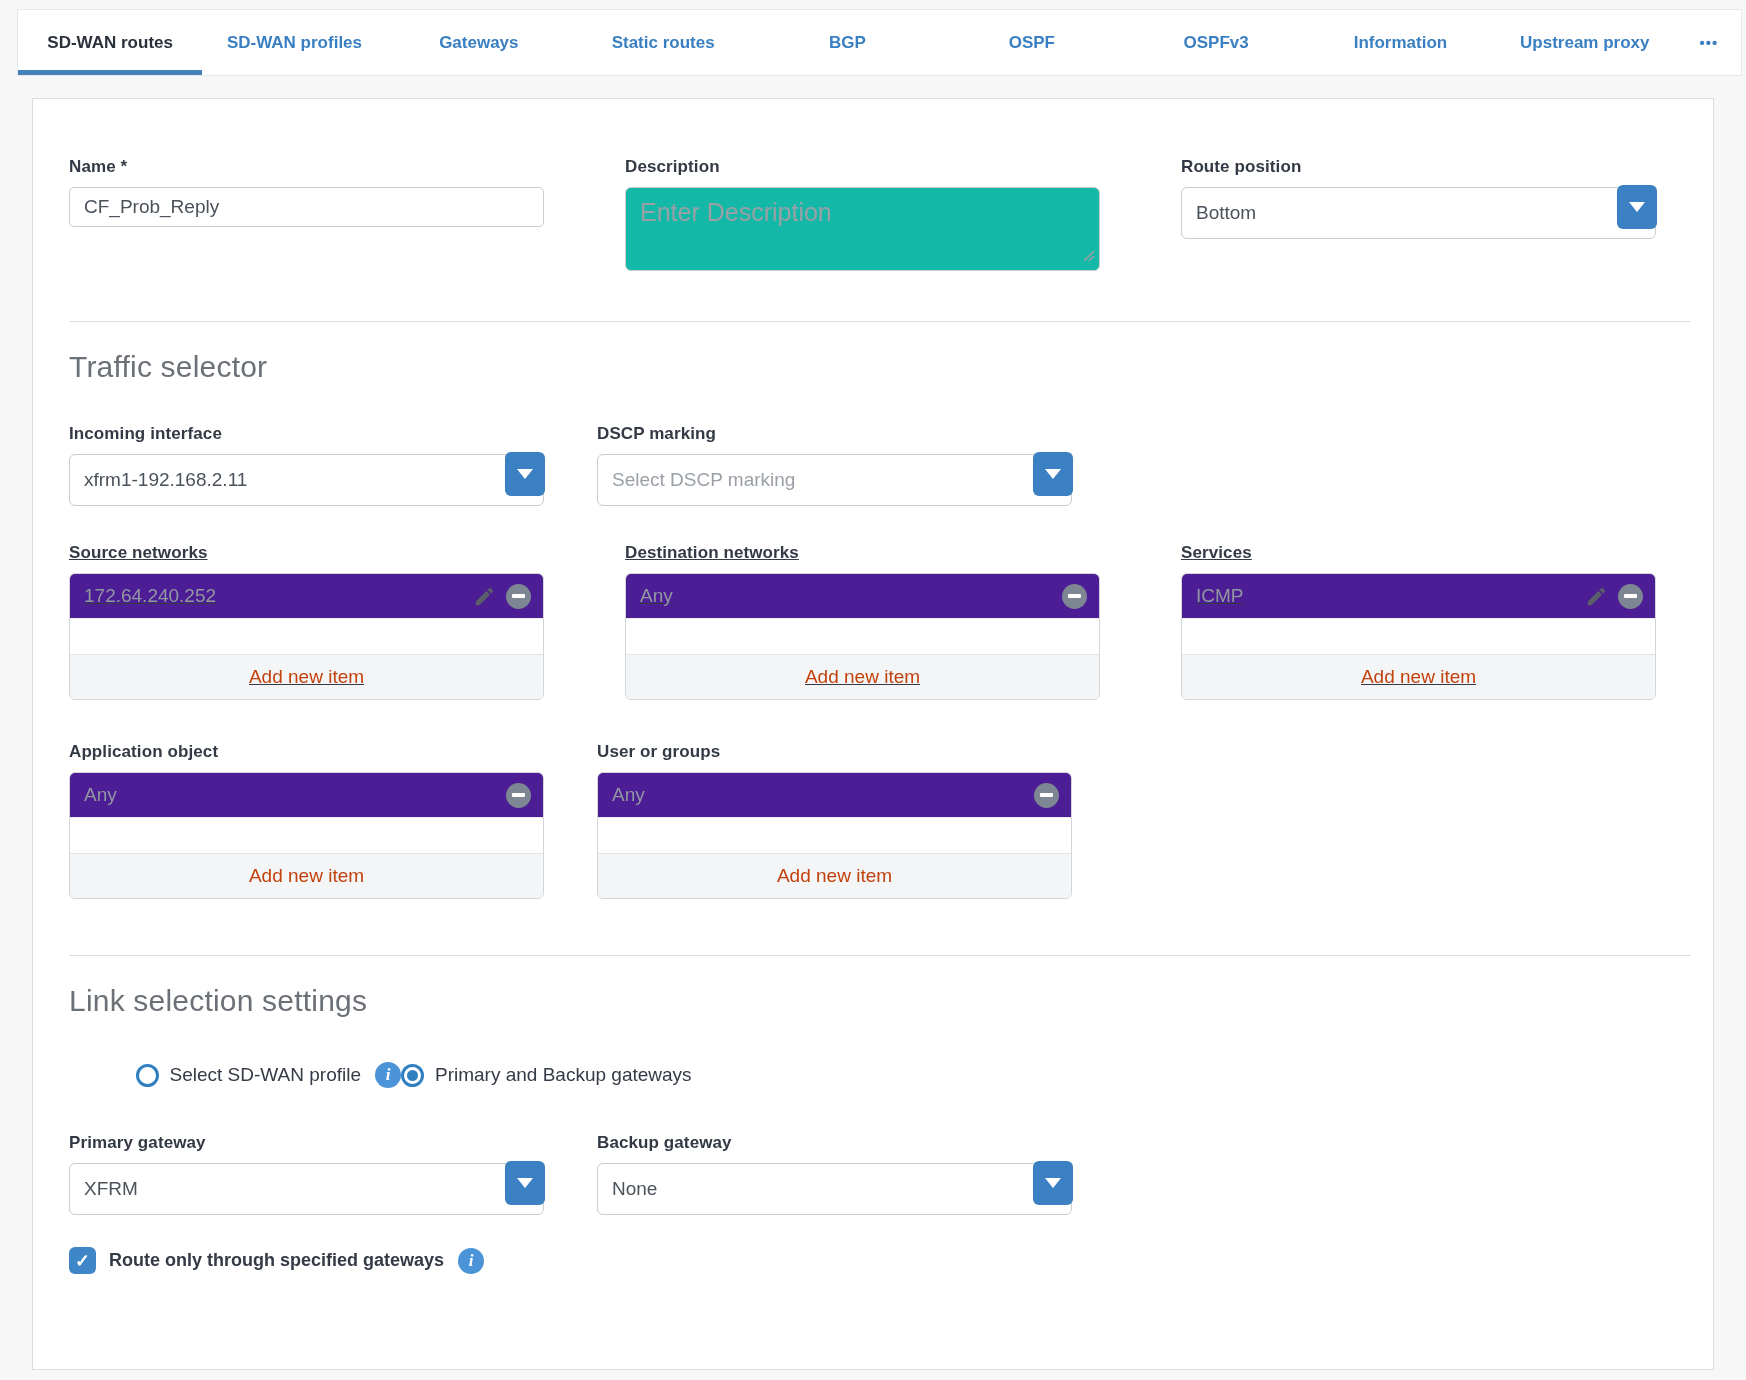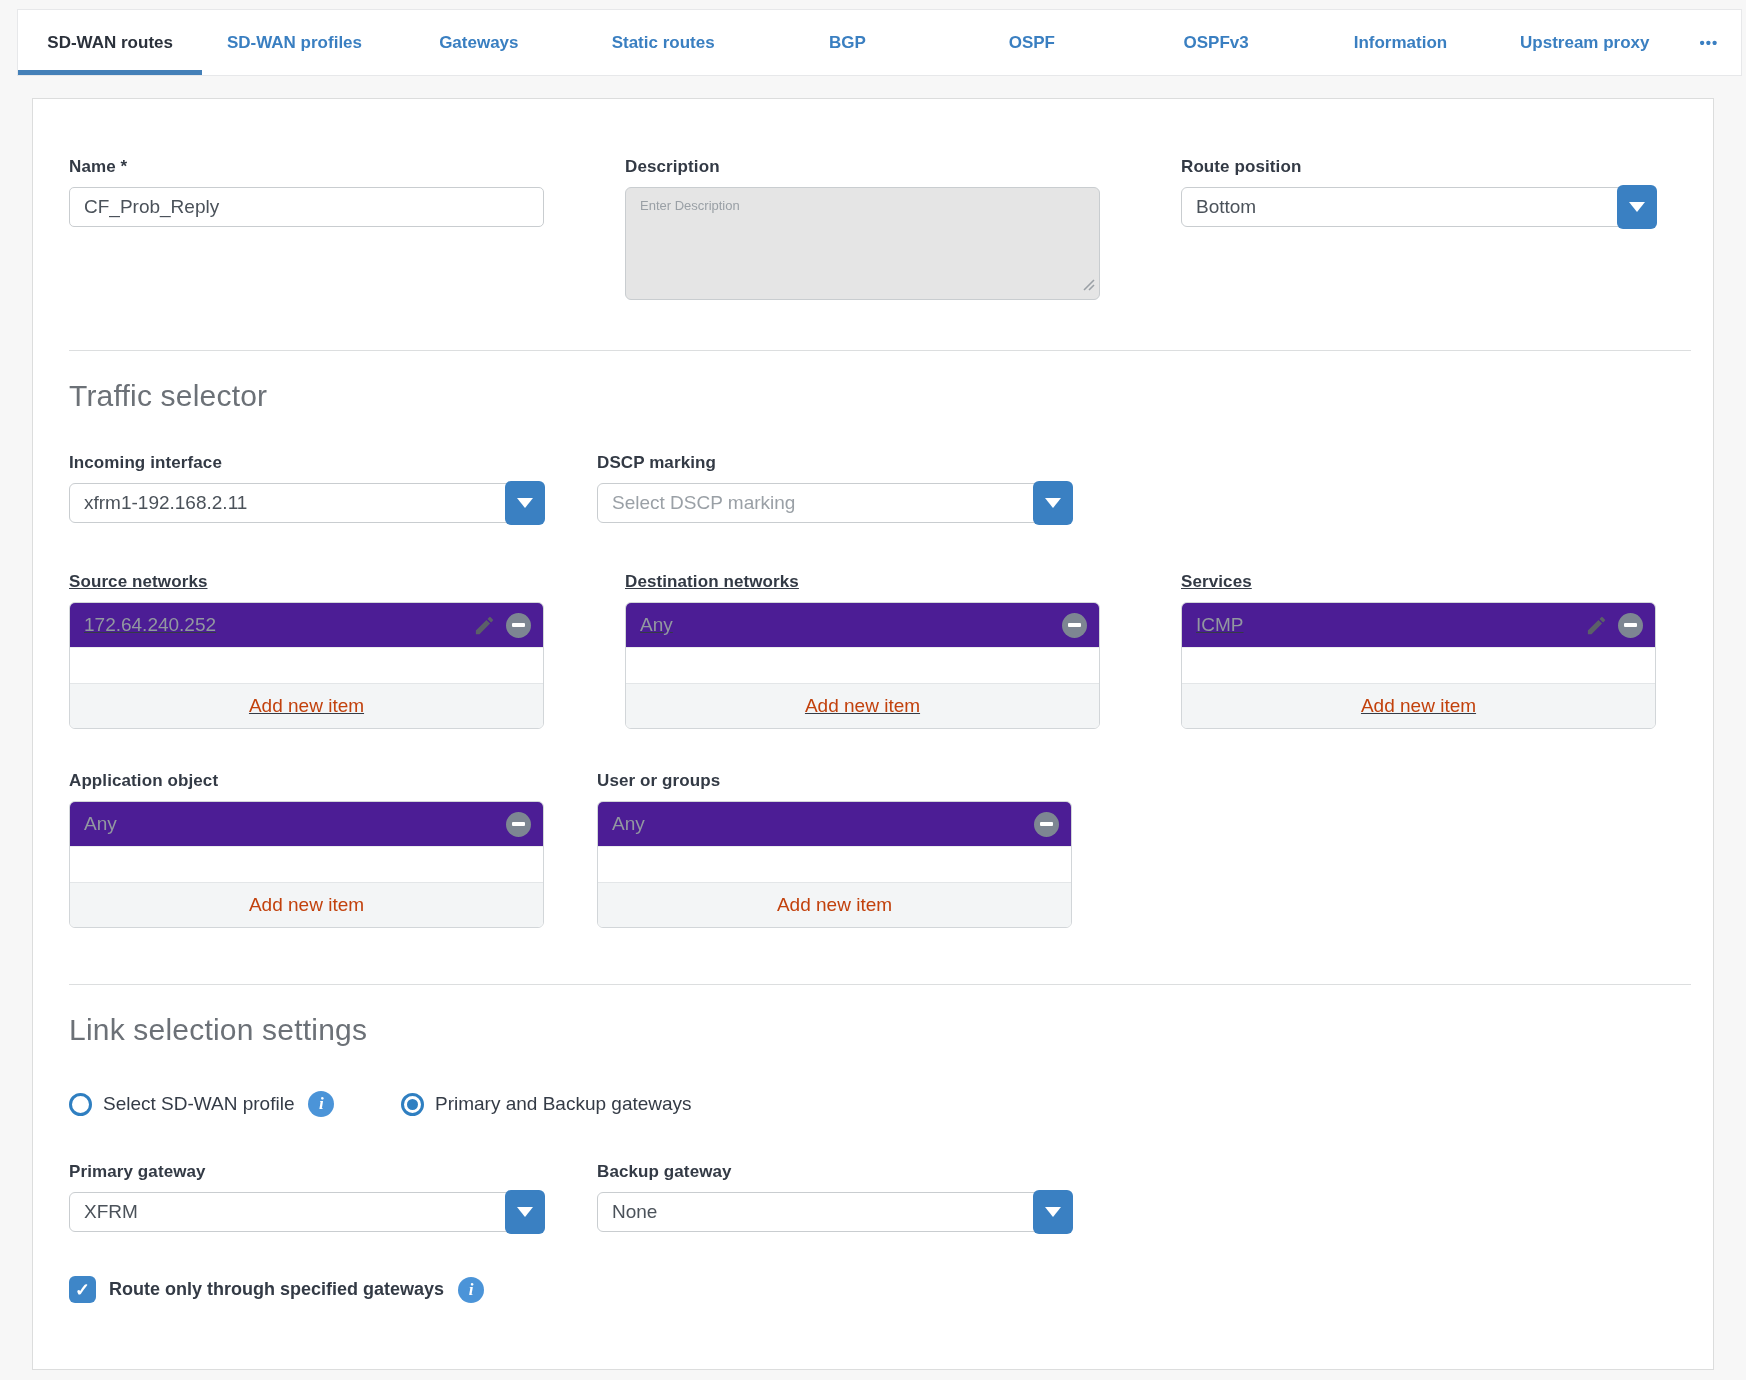--- a/index.html
+++ b/index.html
@@ -74,35 +74,35 @@
     width:475px; height:40px;
     border:1px solid #c9cdd0; border-radius:5px;
     padding:0 14px;
     font-size:19px; color:#4b525a;
     font-family:"Liberation Sans", sans-serif;
     outline:none; background:#fff;
   }
 
   .textarea-wrap { position:relative; width:475px; }
   .desc-textarea {
-    width:475px; height:113px;
+    width:475px; height:84px;
     border:1px solid #c9cdd0; border-radius:6px;
     padding:10px 14px;
-    font-size:13px; color:#4b525a;
+    font-size:25px; color:#4b525a;
     font-family:"Liberation Sans", sans-serif;
-    resize:none; outline:none; background:#e5e5e5;
+    resize:none; outline:none; background:#14b8a6;
   }
   .desc-textarea::placeholder { color:#9aa0a6; }
   .text-input::placeholder { color:#9aa0a6; }
   .resize-handle { position:absolute; right:5px; bottom:9px; pointer-events:none; }
 
   
   .select-wrap { position:relative; width:475px; height:40px; }
   .select-box {
-    width:475px; height:40px;
+    width:475px; height:52px;
     border:1px solid #c9cdd0; border-radius:6px;
     background:#fff;
     display:flex; align-items:center;
     padding:0 52px 0 14px;
     font-size:19px; color:#4b525a;
     cursor:pointer;
     white-space:nowrap; overflow:hidden;
   }
   .select-box.placeholder { color:#9aa0a6; }
   .select-btn {
@@ -165,21 +165,21 @@
   .row-fields { margin-top:0; }
   .row-iface { margin-top:40px; }
   .row-lists { margin-top:49px;text-decoration:underline; }
   .row-lists2 { margin-top:42px; }
   .row-radios { margin-top:44px; display:flex; align-items:center; padding-left:36px; }
   .row-gateways { margin-top:45px; }
   .row-checkbox { margin-top:44px; display:flex; align-items:center; padding-left:36px; }
 
   
   .radio-group-item { display:flex; align-items:center; cursor:pointer; }
-  .radio-group-item.first { width:332px; }
+  .radio-group-item.first { width:332px;justify-content:flex-end; }
   .radio-circle {
     width:23px; height:23px; border-radius:50%;
     border:3px solid #2f7fc1; background:#fff; flex:none;
     display:flex; align-items:center; justify-content:center;
   }
   .radio-circle.selected::after {
     content:""; width:11px; height:11px; border-radius:50%; background:#2f7fc1;
   }
   .radio-label { font-size:19px; color:#343b46; margin-left:11px; }
 

